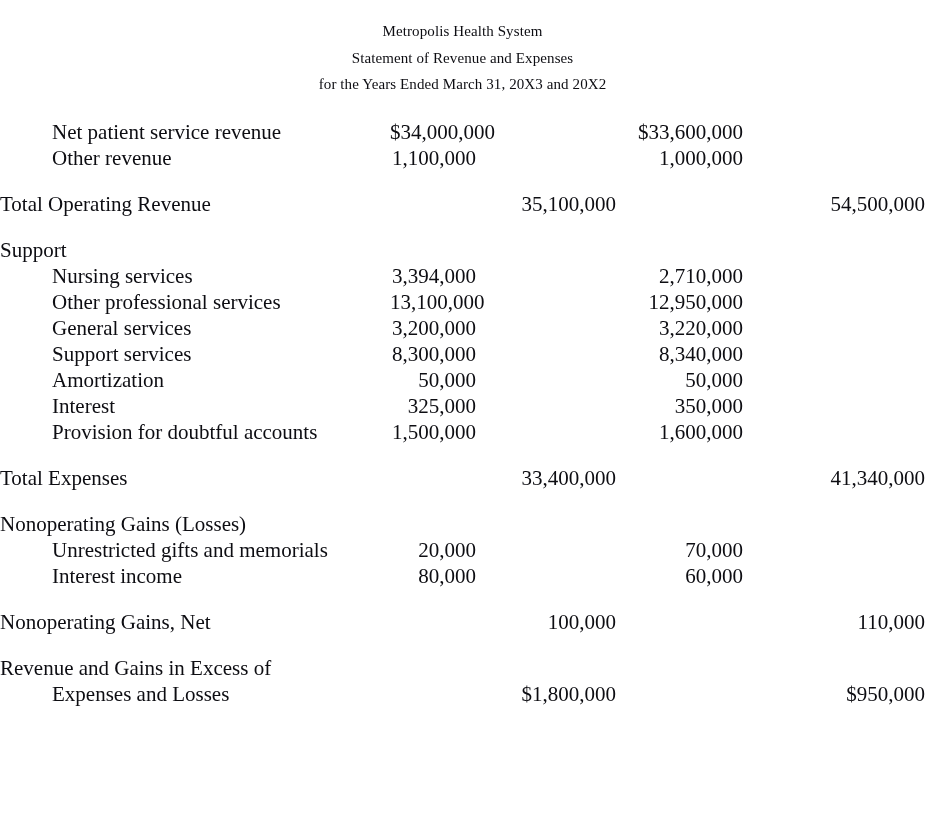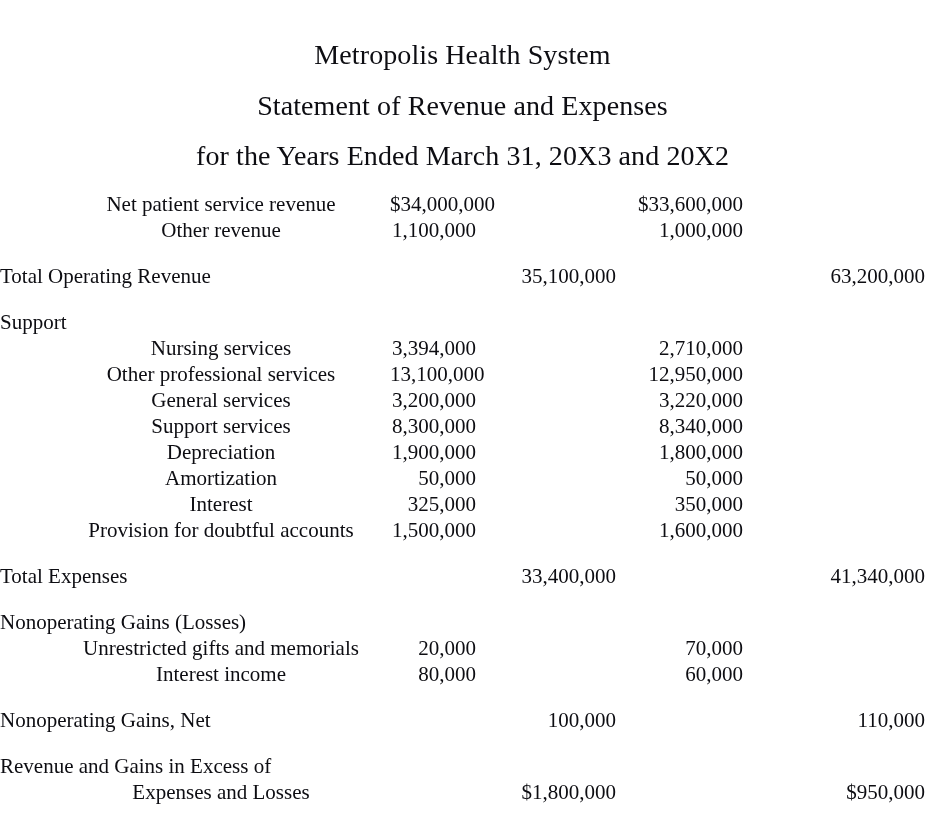--- a/index.html
+++ b/index.html
@@ -23,25 +23,24 @@
     box-sizing: border-box;
     overflow: hidden;
   }
 
   
   .title-block {
     text-align: center;
     padding-top: 18px;
   }
   .title-line {
-    font-size: 28px;
+    font-size: 15px;
     line-height: 26.5px;
     letter-spacing: 0.1px;
     white-space: nowrap;
-    margin-top: 24px;
   }
 
   
   .statement {
     margin-top: 21px;
     width: 925px;
     border-collapse: collapse;
     table-layout: fixed;
   }
   .statement td {
@@ -53,21 +52,21 @@
   }
 
   
   col.c-label   { width: 390px; }
   col.c-det1    { width: 86px;  }
   col.c-tot1    { width: 140px; }
   col.c-det2    { width: 127px; }
   col.c-tot2    { width: 182px; }
 
   .cell-label   { padding-left: 28px; }
-  .cell-label.indent { padding-left: 52px; text-align: center; }
+  .cell-label.indent { padding-left: 52px; }
 
   .cell-num {
     text-align: right;
     font-variant-numeric: lining-nums;
   }
   
   .cell-det1 { padding-right: 0px; }
   
   .cell-tot1 { padding-right: 0px; }
   
@@ -110,21 +109,21 @@
           <td class="cell-num cell-det1">1,100,000</td>
           <td class="cell-num cell-tot1"></td>
           <td class="cell-num cell-det2">1,000,000</td>
           <td class="cell-num cell-tot2"></td>
         </tr>
         <tr class="group-gap">
           <td class="cell-label">Total Operating Revenue</td>
           <td class="cell-num cell-det1"></td>
           <td class="cell-num cell-tot1">35,100,000</td>
           <td class="cell-num cell-det2"></td>
-          <td class="cell-num cell-tot2">63,200,000</td>
+          <td class="cell-num cell-tot2">54,500,000</td>
         </tr>
         <tr class="group-gap">
           <td class="cell-label">Support</td>
           <td class="cell-num cell-det1"></td>
           <td class="cell-num cell-tot1"></td>
           <td class="cell-num cell-det2"></td>
           <td class="cell-num cell-tot2"></td>
         </tr>
         <tr>
           <td class="cell-label indent">Nursing services</td>
@@ -148,27 +147,20 @@
           <td class="cell-num cell-tot2"></td>
         </tr>
         <tr>
           <td class="cell-label indent">Support services</td>
           <td class="cell-num cell-det1">8,300,000</td>
           <td class="cell-num cell-tot1"></td>
           <td class="cell-num cell-det2">8,340,000</td>
           <td class="cell-num cell-tot2"></td>
         </tr>
         <tr>
-          <td class="cell-label indent">Depreciation</td>
-          <td class="cell-num cell-det1">1,900,000</td>
-          <td class="cell-num cell-tot1"></td>
-          <td class="cell-num cell-det2">1,800,000</td>
-          <td class="cell-num cell-tot2"></td>
-        </tr>
-        <tr>
           <td class="cell-label indent">Amortization</td>
           <td class="cell-num cell-det1">50,000</td>
           <td class="cell-num cell-tot1"></td>
           <td class="cell-num cell-det2">50,000</td>
           <td class="cell-num cell-tot2"></td>
         </tr>
         <tr>
           <td class="cell-label indent">Interest</td>
           <td class="cell-num cell-det1">325,000</td>
           <td class="cell-num cell-tot1"></td>

